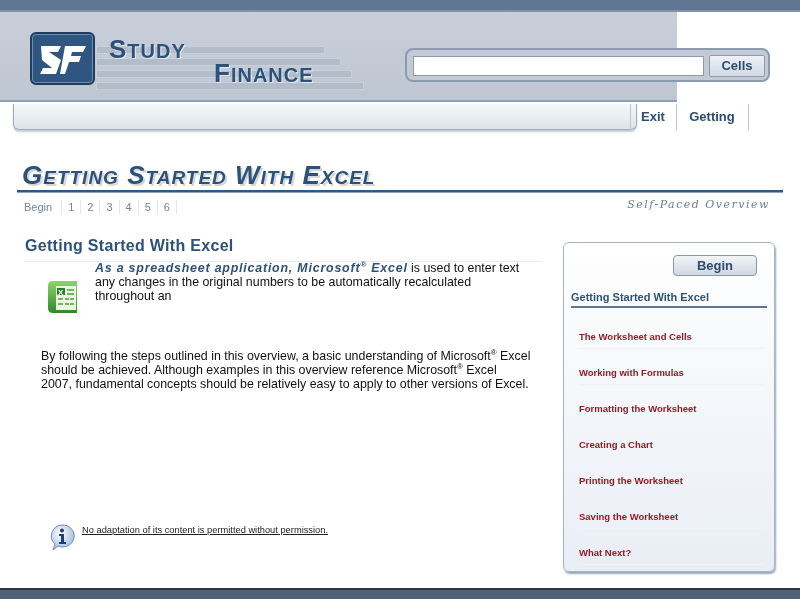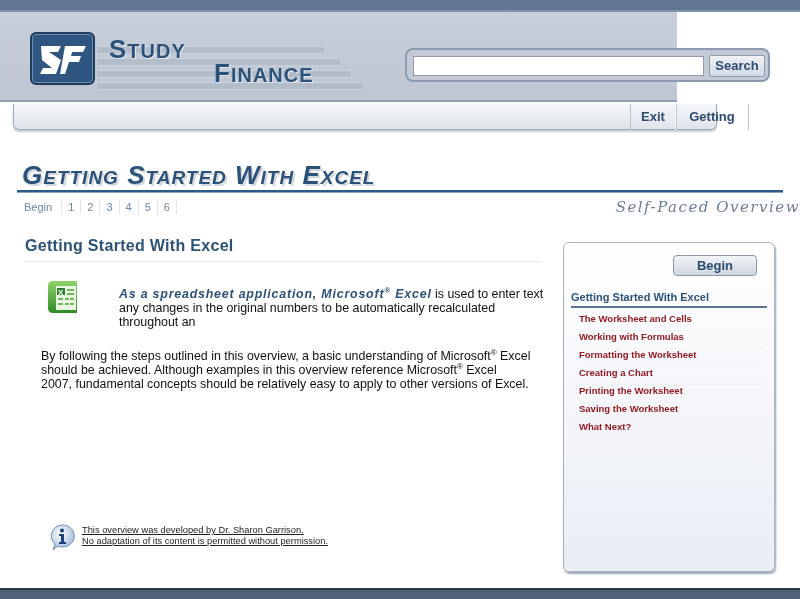--- a/index.html
+++ b/index.html
@@ -21,60 +21,60 @@
   .logo-finance { position: absolute; left: 214px; top: 46px; font-weight: bold; font-size: 26px; color: #2c5279; letter-spacing: 1px; text-shadow: 1px 1px 0 #e6eaf0; }
 
   .search-wrap { position: absolute; left: 405px; top: 36px; width: 365px; height: 34px;
                  border: 2px solid #8b9bb0; border-radius: 8px; background: #c3cad5; }
   .search-input { position: absolute; left: 6px; top: 6px; width: 291px; height: 20px;
                   border: 1px solid #8d9bb0; background: #fff; font-size: 12px; padding: 2px 4px; font-family: "Liberation Sans", sans-serif; }
   .search-button { position: absolute; left: 302px; top: 5px; width: 56px; height: 22px;
                    border: 1px solid #8d9bb0; background: linear-gradient(#eef1f5, #d2d9e3);
                    color: #2c4c70; font-weight: bold; font-size: 13px; font-family: "Liberation Sans", sans-serif; text-align: center; line-height: 20px; border-radius: 2px; }
 
-  .nav-bar { position: absolute; left: 13px; top: 104px; width: 704px; height: 26px;
+  .nav-bar { position: absolute; left: 13px; top: 104px; width: 624px; height: 26px;
              background: linear-gradient(#f5f7f9, #dfe4ea); border: 1px solid #9eabbb; border-top: none;
              border-radius: 0 0 6px 6px; box-shadow: 0 2px 2px #c4ccd6; }
   .nav-item { position: absolute; top: 0; height: 26px; line-height: 26px; text-align: center;
               font-weight: bold; font-size: 13px; color: #2c4c70; border-left: 1px solid #bac4d0; border-right: 1px solid #fff; }
 
   
   .page-title { position: absolute; left: 22px; top: 160px; font-weight: bold; font-style: italic; font-size: 26px;
                 color: #2c5279; letter-spacing: 1px; text-shadow: 2px 2px 0 #d4d8de; }
   .page-title .small { font-size: 19px; }
   .title-rule { position: absolute; left: 17px; top: 190px; width: 766px; height: 3px; background: #2c5a86; border-bottom: 1px solid #8fa4bb; }
   .pager { position: absolute; left: 20px; top: 200px; height: 14px; display: flex; font-size: 11px; color: #6d85a0; }
   .pager-item { padding: 0 6px; border-right: 1px solid #e2e6eb; line-height: 14px; }
   .pager-item:first-child { padding-left: 4px; padding-right: 9px; }
-  .subtitle { position: absolute; right: 0; top: 198px; font-family: "DejaVu Serif", serif; font-style: italic; font-size: 15px; color: #6b7d92; letter-spacing: 1.5px; }
+  .subtitle { position: absolute; right: 30px; top: 198px; font-family: "DejaVu Serif", serif; font-style: italic; font-size: 11px; color: #6b7d92; letter-spacing: 1.5px; }
 
   
   .section-heading { position: absolute; left: 25px; top: 237px; font-weight: bold; font-size: 16px; color: #2c5279; letter-spacing: 0.3px; }
   .section-rule { position: absolute; left: 24px; top: 261px; width: 518px; height: 1px; background: #e6e9ed; }
   .excel-icon { position: absolute; left: 47px; top: 280px; width: 32px; height: 34px; }
   .para { position: absolute; left: 41px; width: 490px; font-size: 12.4px; line-height: 14px; color: #111; }
-  .para1 { top: 287px; text-indent: 54px; margin-left: 24px; }
+  .para1 { top: 261px; text-indent: 54px; }
   .para1 .lead { font-weight: bold; font-style: italic; color: #2c5279; letter-spacing: 0.8px; }
   .para1 .line-indent { display: block; padding-left: 54px; }
   .para2 { top: 349px; }
   sup { font-size: 8px; vertical-align: 5px; line-height: 0; }
 
   .info-icon { position: absolute; left: 49px; top: 524px; width: 26px; height: 27px; }
   .credits { position: absolute; left: 82px; top: 525px; font-size: 9.3px; line-height: 11px; color: #222; text-decoration: underline; }
 
   
   .sidebar { position: absolute; left: 563px; top: 242px; width: 212px; height: 330px;
              background: linear-gradient(#ffffff, #e9edf5); border: 1px solid #a9b4c2; border-radius: 6px;
              box-shadow: 1px 2px 2px #9aa7b8; }
   .begin-button { position: absolute; left: 109px; top: 12px; width: 84px; height: 21px;
                   border: 1px solid #8898ab; border-radius: 4px; background: linear-gradient(#f3f5f8, #cfd7e1);
                   color: #2c4c70; font-weight: bold; font-size: 13px; text-align: center; line-height: 19px; }
   .sidebar-heading { position: absolute; left: 7px; top: 48px; width: 196px; font-weight: bold; font-size: 11px; color: #2c5279; padding-bottom: 3px; border-bottom: 2px solid #5d7593; }
   .sidebar-list { position: absolute; left: 15px; top: 70px; width: 185px; }
-  .sidebar-link { display: block; height: 18px; font-weight: bold; font-size: 9.5px; color: #961a24; line-height: 12px; border-bottom: 1px solid #f0f2f6; margin-bottom: 0; }
+  .sidebar-link { display: block; height: 18px; font-weight: bold; font-size: 9.5px; color: #961a24; line-height: 12px; border-bottom: 1px solid #f0f2f6; margin-bottom: 0; margin-top: 18px; }
 
   .footer-bar { position: absolute; left: 0; top: 588px; width: 800px; height: 11px; background: #4e6177; border-top: 2px solid #2b3746; }
 </style>
 </head>
 <body>
 
 <div class="top-bar"></div>
 
 <div class="header">
   <div class="logo-stripes">
@@ -87,21 +87,21 @@
     <svg width="48" height="32" viewBox="0 0 48 32">
       <path d="M2 2 H22 L19 8 H10 L22 16 L17 30 H1 L4 24 H13 L3 16 Z" fill="#ffffff"></path>
       <path d="M26 2 H47 L44 8 H33 L32 12 H42 L40 18 H30 L26 30 H21 Z" fill="#ffffff"></path>
     </svg>
   </div>
   <div class="logo-study"><span>S</span><span class="small">TUDY</span></div>
   <div class="logo-finance"><span>F</span><span class="small">INANCE</span></div>
 
   <div class="search-wrap">
     <input class="search-input" type="text" placeholder="" style="">
-    <div class="search-button">Search</div>
+    <div class="search-button">Cells</div>
   </div>
 </div>
 
 <div class="nav-bar">
   <div class="nav-item" style="left:616px;width:46px;">Exit</div>
   <div class="nav-item" style="left:662px;width:72px;">Getting</div>
   <div class="nav-item" style="left:734px;width:1px;border-right:none;"></div>
 </div>
 
 <div class="page-title">
@@ -161,21 +161,20 @@
     <radialGradient id="ig" cx="0.4" cy="0.35" r="0.7">
       <stop offset="0" stop-color="#ffffff"></stop>
       <stop offset="1" stop-color="#9cb8d8"></stop>
     </radialGradient>
   </defs>
   <path d="M13 1 A11.5 11 0 1 1 9 22 L4 26 L6 20 A11.5 11 0 0 1 13 1 Z" fill="url(#ig)" stroke="#6f8fb5" stroke-width="1"></path>
   <circle cx="13" cy="6.5" r="2" fill="#1d3f7a"></circle>
   <path d="M10 10 H15 V18 H17 V20 H10 V18 H12 V12 H10 Z" fill="#1d3f7a"></path>
 </svg>
 <div class="credits">
-  <div>This overview was developed by Dr. Sharon Garrison.</div>
   <div>No adaptation of its content is permitted without permission.</div>
 </div>
 
 <div class="sidebar">
   <div class="begin-button">Begin</div>
   <div class="sidebar-heading">Getting Started With Excel</div>
   <div class="sidebar-list">
     <span class="sidebar-link">The Worksheet and Cells</span>
     <span class="sidebar-link">Working with Formulas</span>
     <span class="sidebar-link">Formatting the Worksheet</span>

